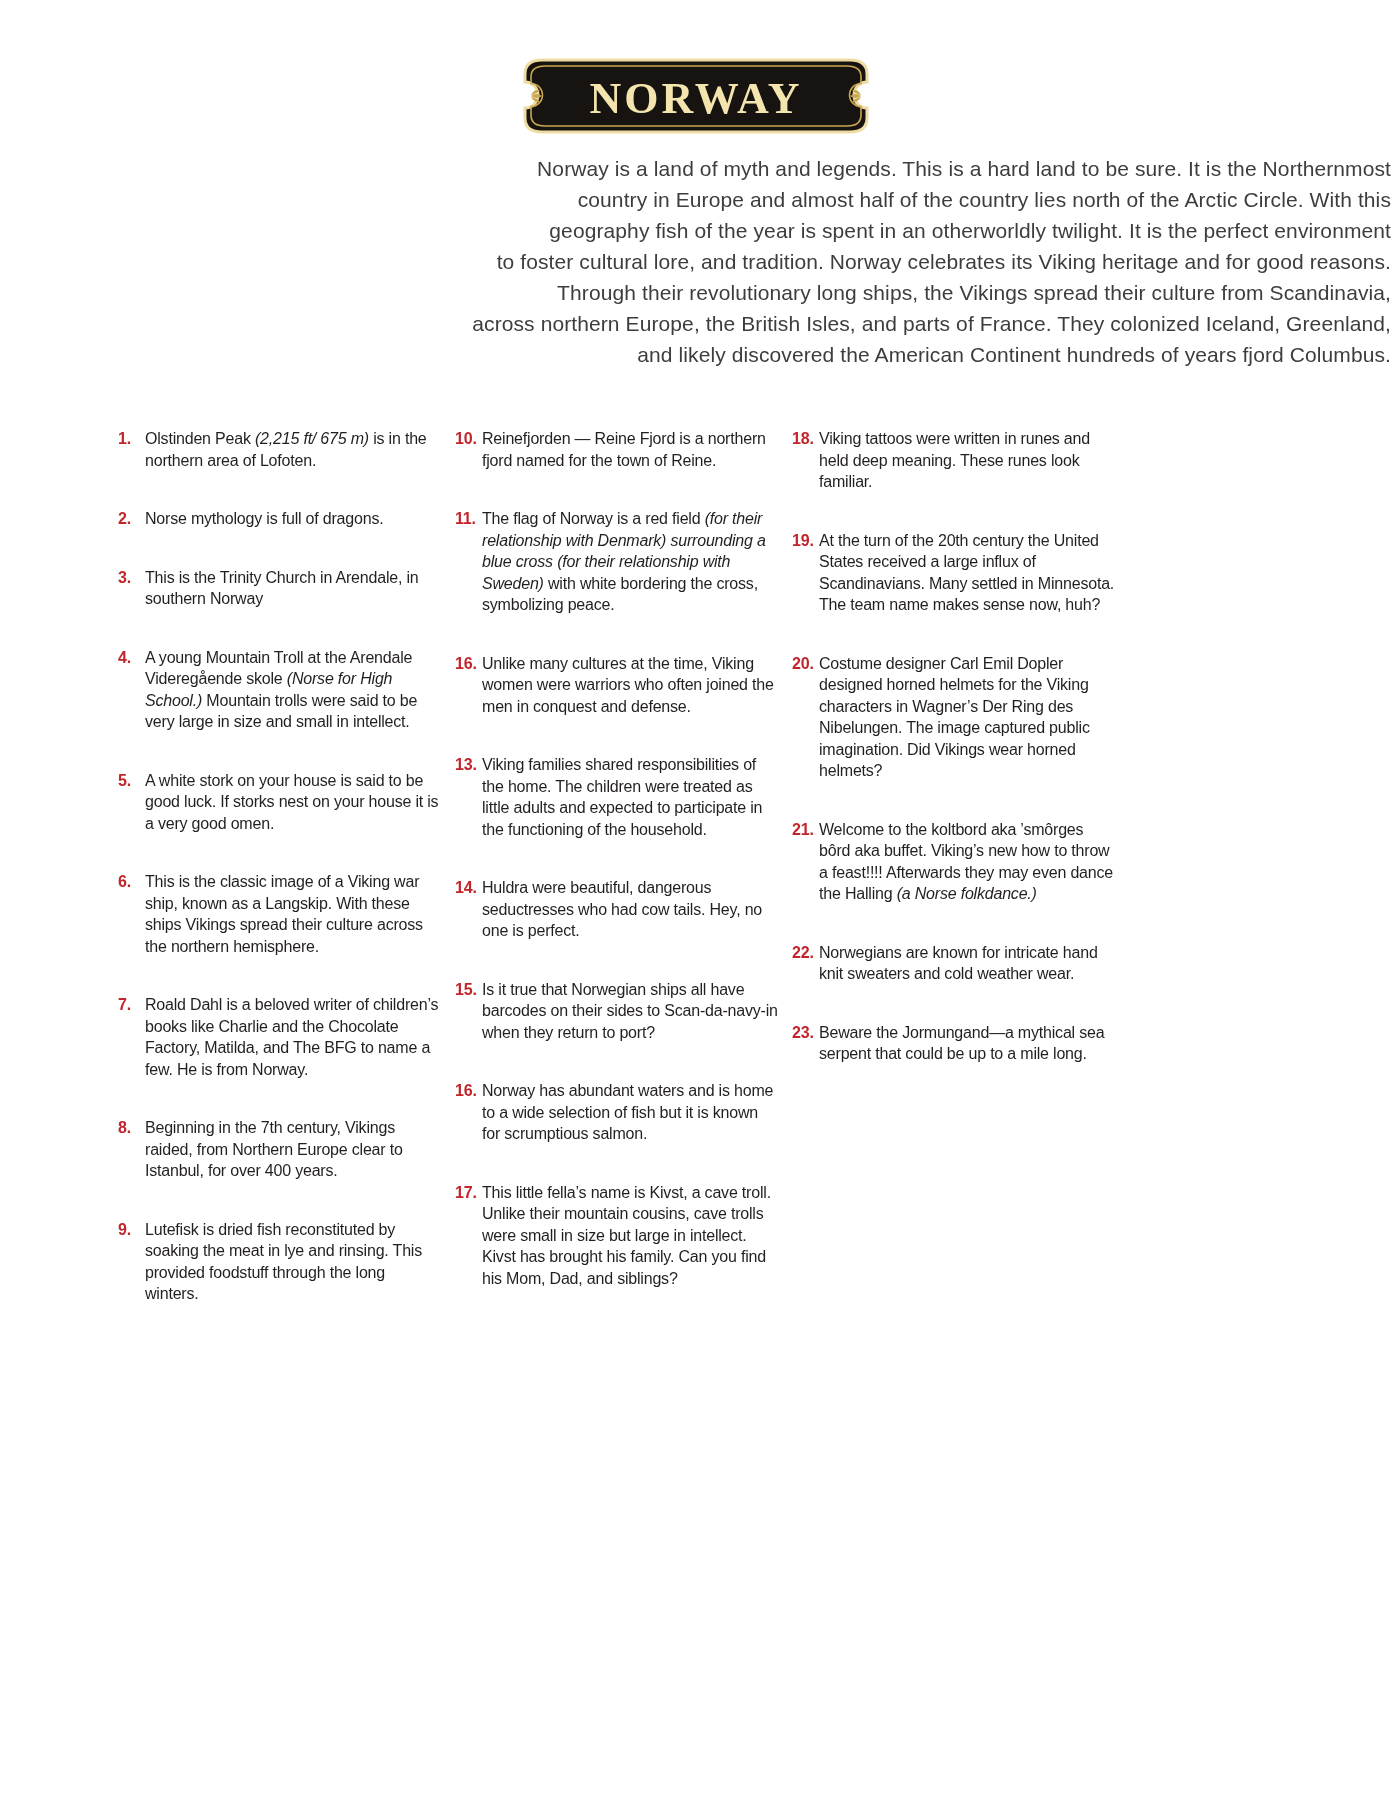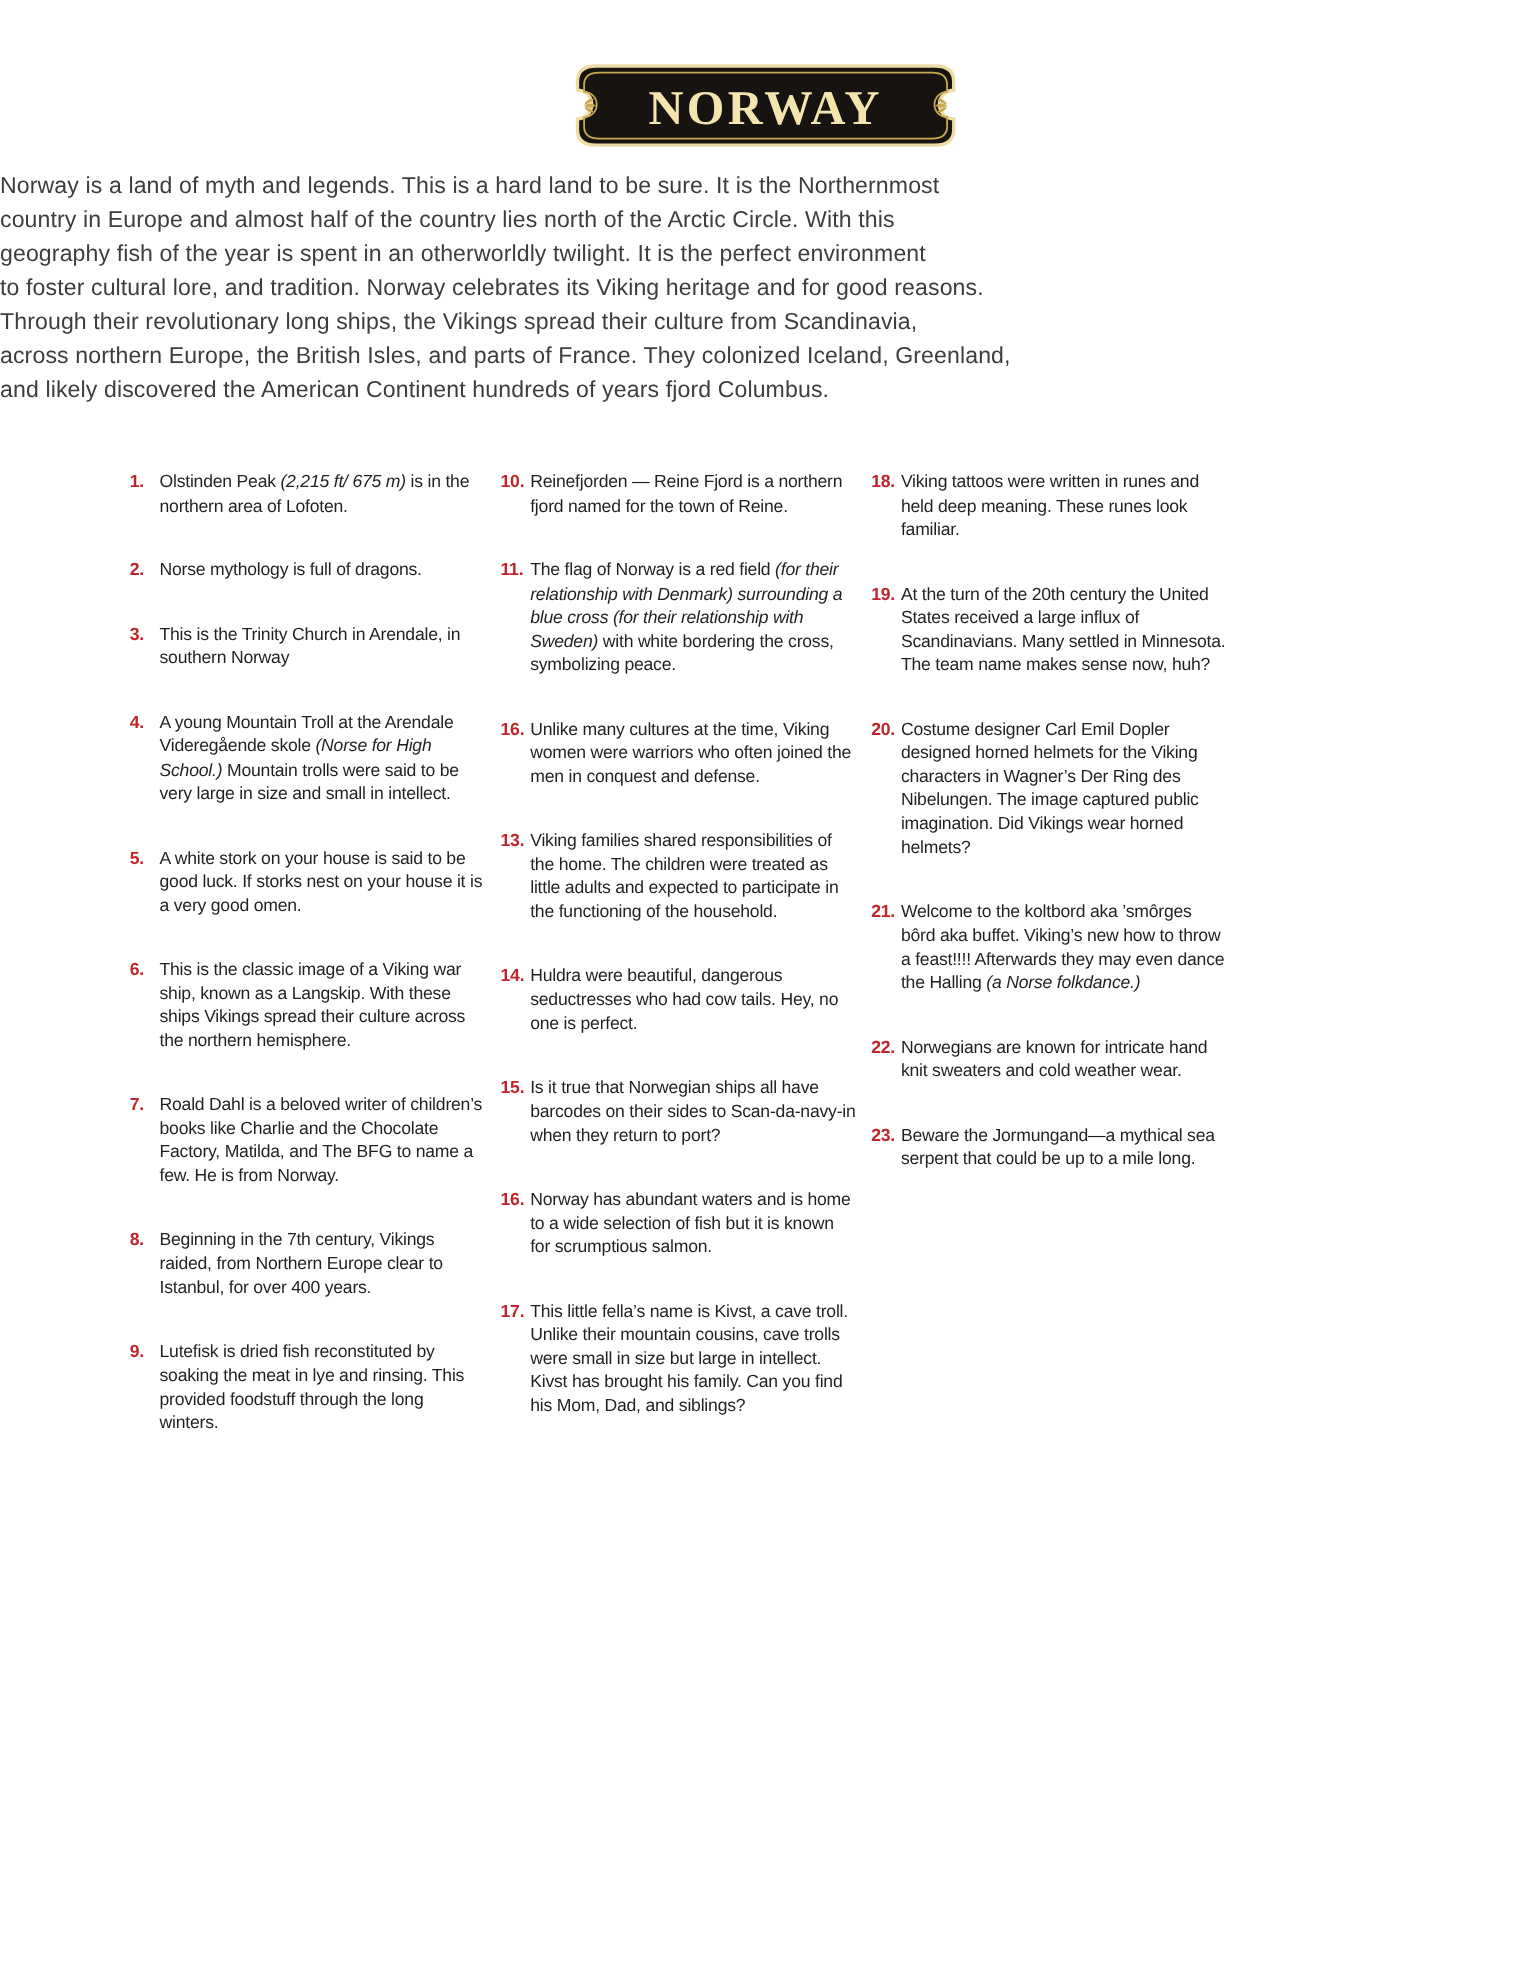--- a/index.html
+++ b/index.html
@@ -30,21 +30,21 @@
     font-family: "Liberation Serif", serif;
     font-weight: bold;
   }
 
   
   .intro {
     position: absolute;
     top: 153px;
     left: 0;
     right: 0;
-    text-align: left;
+    text-align: right;
     font-size: 21px;
     line-height: 31px;
     color: var(--intro-gray, #3d3d3d);
     letter-spacing: 0.1px;
   }
 
   
   .facts {
     position: absolute;
     top: 428px;

